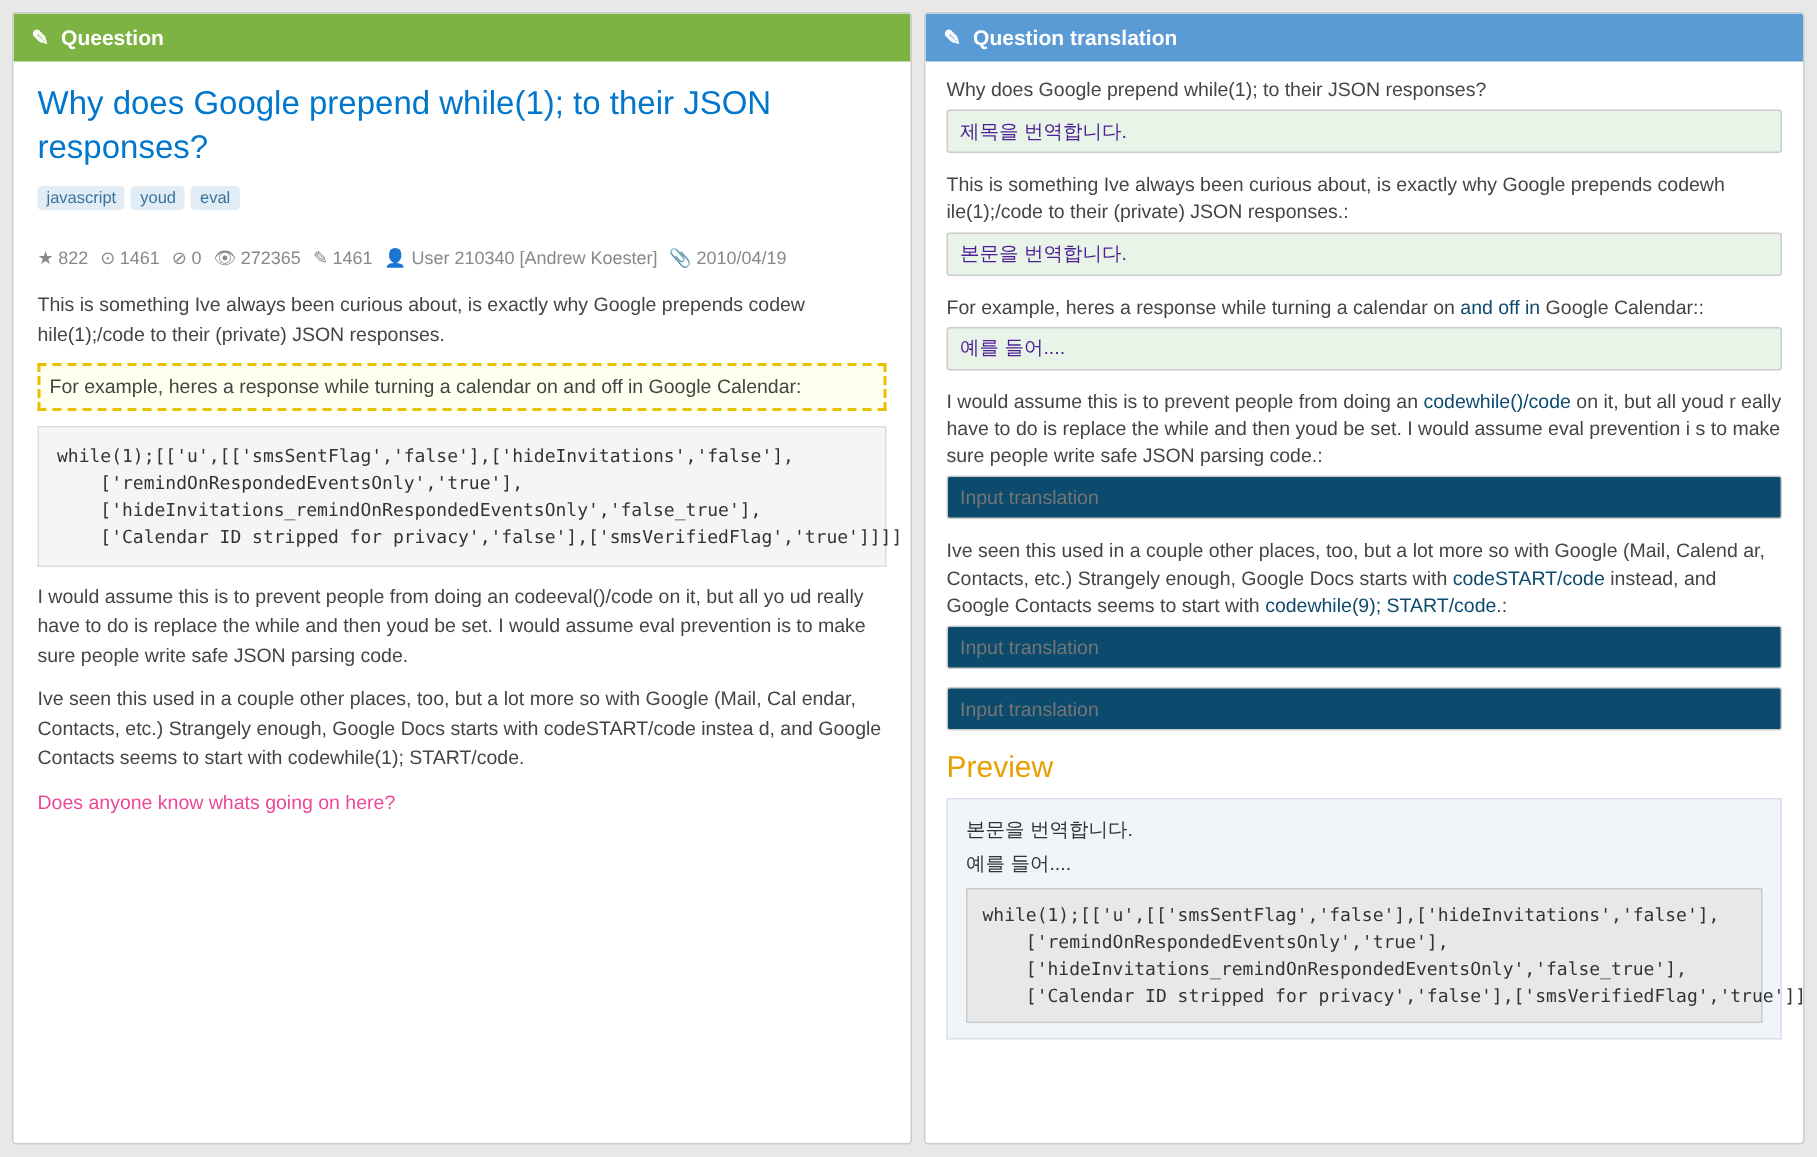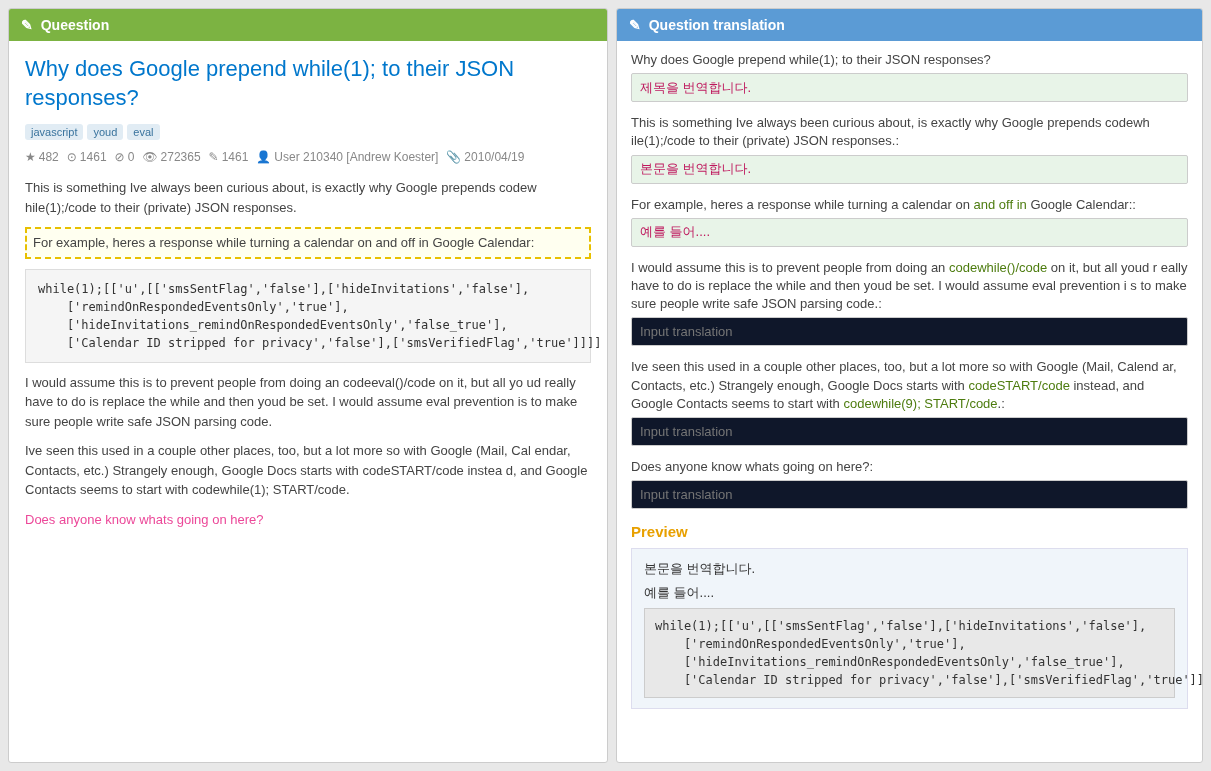--- a/index.html
+++ b/index.html
@@ -41,21 +41,21 @@
     .question-title {
       color: #0077cc;
       font-size: 22px;
       font-weight: normal;
       margin-bottom: 12px;
       line-height: 1.3;
     }
     .tags {
       display: flex;
       gap: 4px;
-      margin-bottom: 10px;
+      margin-bottom: 25px;
       flex-wrap: wrap;
     }
     .tag {
       background: #e1ecf4;
       color: #39739d;
       border: 1px solid #9aqhc8;
       border-radius: 3px;
       padding: 2px 6px;
       font-size: 11px;
     }
@@ -112,43 +112,43 @@
     }
     .segment {
       margin-bottom: 8px;
     }
     .segment-text {
       color: #444;
       font-size: 13px;
       line-height: 1.4;
       margin-bottom: 4px;
     }
-    .segment-text .link-text { color: #4d7c0f; }
+    .segment-text .link-text { color: #0c4a6e; }
     .translation-input {
       width: 100%;
       border: 1px solid #ccc;
       border-radius: 2px;
       padding: 6px 8px;
       font-size: 13px;
       color: #555;
-      background: #0f172a;
+      background: #0c4a6e;
       outline: none;
       margin-bottom: 4px;
     }
     .translation-filled {
       background: #e8f4e8;
-      color: #be185d;
+      color: #4c1d95;
     }
     .preview-section {
       margin-top: 10px;
     }
     .preview-title {
       color: #e8a000;
-      font-size: 15px;
-      font-weight: bold;
+      font-size: 20px;
+      font-weight: normal;
       margin-bottom: 8px;
     }
     .preview-box {
       background: #f0f5fa;
       border: 1px solid #dde;
       padding: 10px 12px;
       font-size: 13px;
       color: #333;
       line-height: 1.5;
     }
@@ -174,21 +174,21 @@
   <div class="question-content">
     <h2 class="question-title">Why does Google prepend while(1); to their JSON responses?</h2>
 
     <div class="tags">
       <span class="tag">javascript</span>
       <span class="tag">youd</span>
       <span class="tag">eval</span>
     </div>
 
     <div class="meta-row">
-      <span>★ <span>482</span></span>
+      <span>★ <span>822</span></span>
       <span>⊙ <span>1461</span></span>
       <span>⊘ <span>0</span></span>
       <span>👁 <span>272365</span></span>
       <span>✎ <span>1461</span></span>
       <span>👤 <span>User 210340 [Andrew Koester]</span></span>
       <span>📎 <span>2010/04/19</span></span>
     </div>
 
     <div class="question-body">
       <p>This is something Ive always been curious about, is exactly why Google prepends codew hile(1);/code to their (private) JSON responses.</p>
@@ -239,21 +239,20 @@
     </div>
 
     <div class="segment">
       <div class="segment-text">
         Ive seen this used in a couple other places, too, but a lot more so with Google (Mail, Calend ar, Contacts, etc.) Strangely enough, Google Docs starts with <span class="link-text">codeSTART/code</span> instead, and Google Contacts seems to start with <span class="link-text">codewhile(9); START/code</span>.:
       </div>
       <input class="translation-input" type="text" style="color: rgb(170, 170, 170);" placeholder="Input translation">
     </div>
 
     <div class="segment">
-      <div class="segment-text">Does anyone know whats going on here?:</div>
       <input class="translation-input" type="text" style="color: rgb(170, 170, 170);" placeholder="Input translation">
     </div>
 
     <div class="preview-section">
       <div class="preview-title">Preview</div>
       <div class="preview-box">
         <div>본문을 번역합니다.</div>
         <div style="margin-top:4px;">예를 들어....</div>
         <div class="preview-code">while(1);[['u',[['smsSentFlag','false'],['hideInvitations','false'],
     ['remindOnRespondedEventsOnly','true'],

